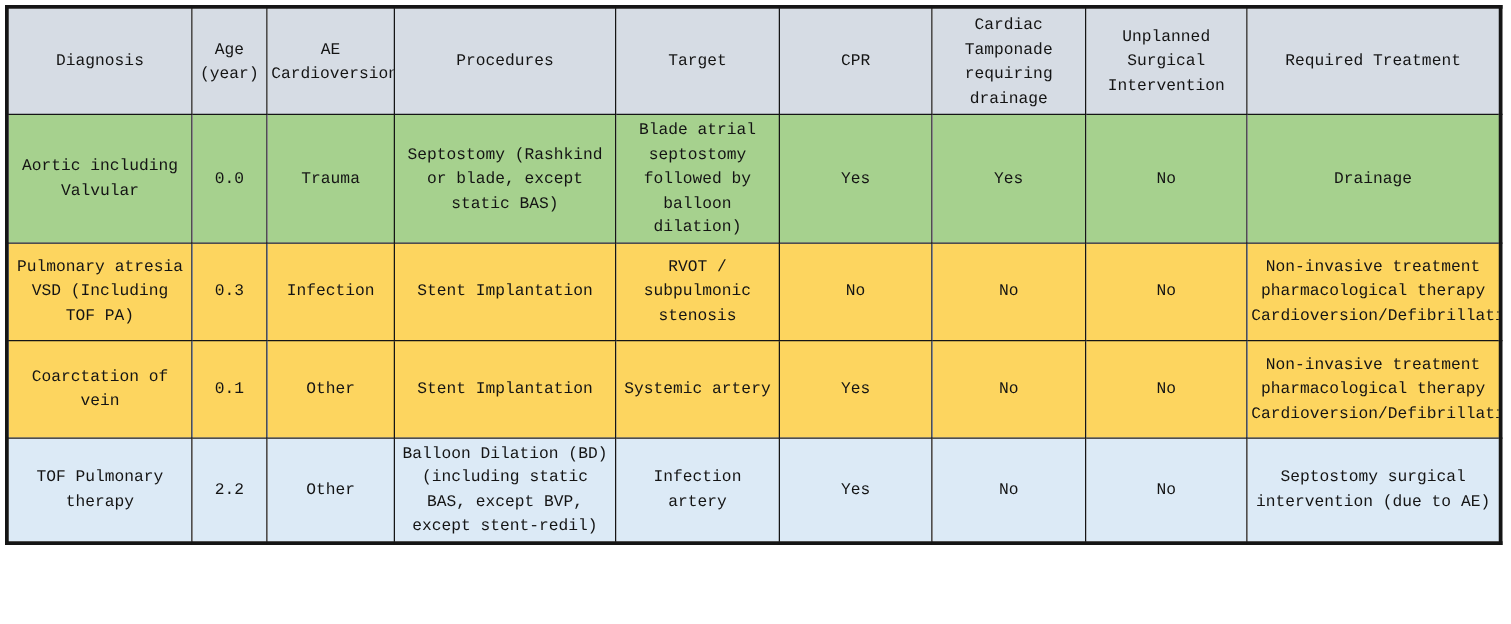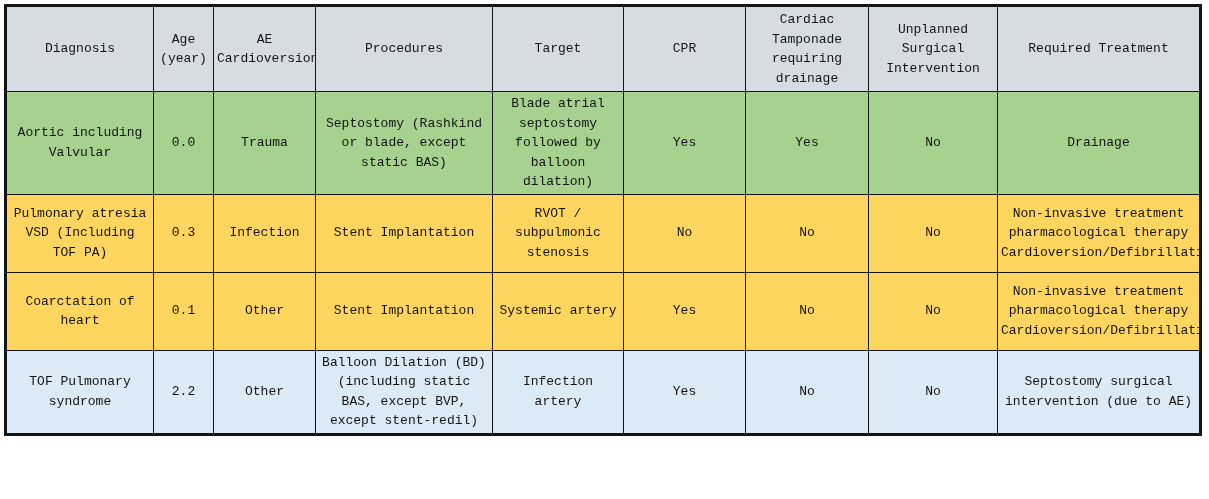--- a/index.html
+++ b/index.html
@@ -90,32 +90,32 @@
       <td>0.3</td>
       <td>Infection</td>
       <td>Stent Implantation</td>
       <td>RVOT / subpulmonic stenosis</td>
       <td>No</td>
       <td>No</td>
       <td>No</td>
       <td>Non-invasive treatment pharmacological therapy Cardioversion/Defibrillation)</td>
     </tr>
     <tr class="row-yellow">
-      <td>Coarctation of heart</td>
+      <td>Coarctation of vein</td>
       <td>0.1</td>
       <td>Other</td>
       <td>Stent Implantation</td>
       <td>Systemic artery</td>
       <td>Yes</td>
       <td>No</td>
       <td>No</td>
       <td>Non-invasive treatment pharmacological therapy Cardioversion/Defibrillation)</td>
     </tr>
     <tr class="row-blue">
-      <td>TOF Pulmonary syndrome</td>
+      <td>TOF Pulmonary therapy</td>
       <td>2.2</td>
       <td>Other</td>
       <td>Balloon Dilation (BD) (including static BAS, except BVP, except stent-redil)</td>
       <td>Infection artery</td>
       <td>Yes</td>
       <td>No</td>
       <td>No</td>
       <td>Septostomy surgical intervention (due to AE)</td>
     </tr>
   </tbody>

